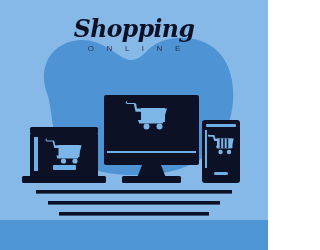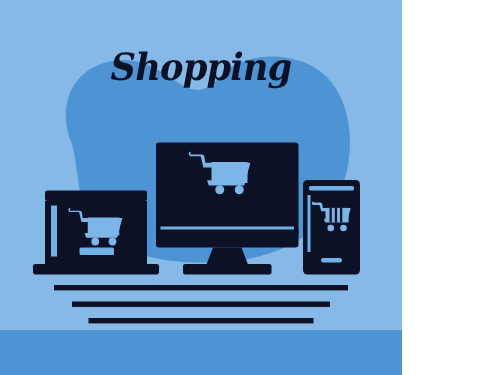--- a/index.html
+++ b/index.html
@@ -21,21 +21,21 @@
     position: absolute;
     left: 0;
     top: 0;
     width: 268px;
     height: 250px;
     display: block;
   }
   .title-wrap {
     position: absolute;
     left: 0;
-    top: 32px;
+    top: 16px;
     width: 268px;
     text-align: center;
     line-height: 1;
     pointer-events: none;
   }
   .title-main {
     display: block;
     font-family: "DejaVu Serif", serif;
     font-weight: bold;
     font-style: italic;
@@ -138,15 +138,16 @@
     </g>
 
     <rect x="36" y="190" width="196" height="3.6" fill="#0d1126"></rect>
     <rect x="48" y="201" width="172" height="3.6" fill="#0d1126"></rect>
     <rect x="59" y="212" width="150" height="3.6" fill="#0d1126"></rect>
 
   </svg>
 
   <div class="title-wrap">
     <span class="title-main">Shopping</span>
+    <span class="title-sub">O N L I N E</span>
   </div>
 
 </div>
 
 </body></html>

